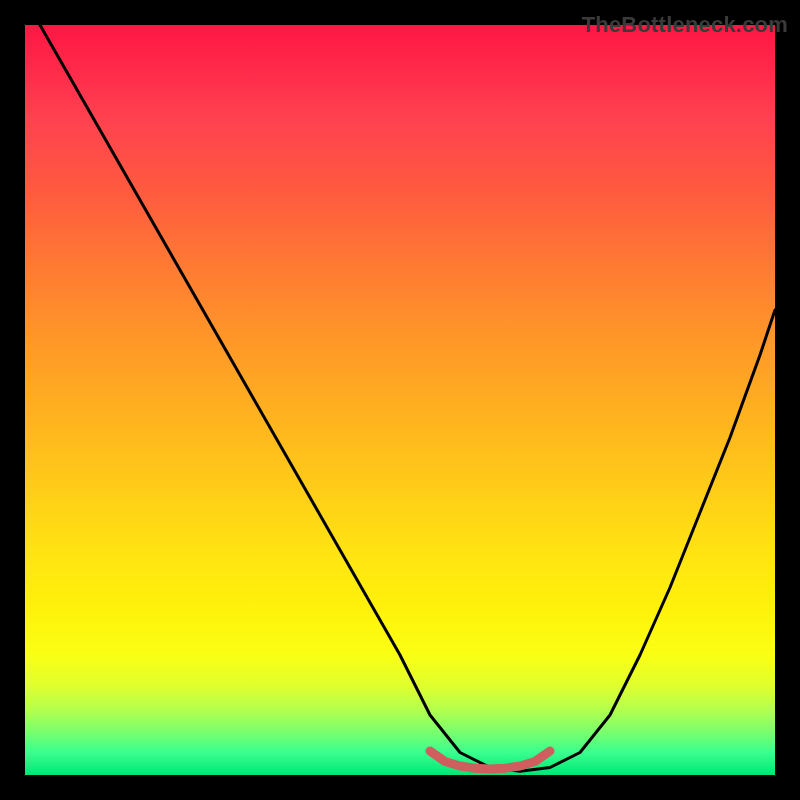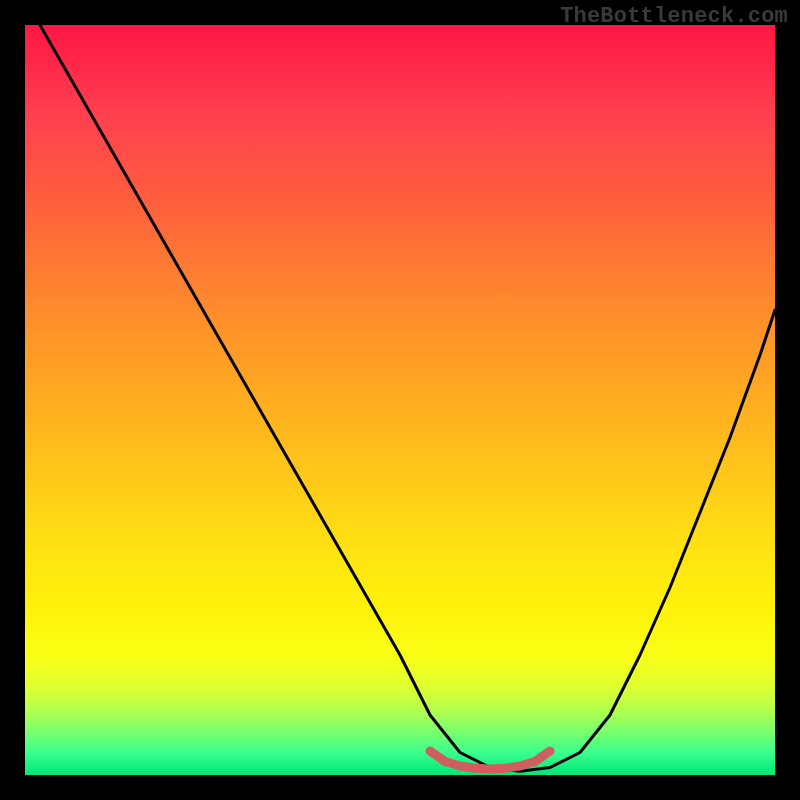--- a/index.html
+++ b/index.html
@@ -37,23 +37,23 @@
       #fff20a 78%,
       #faff14 84%,
       #e0ff2e 88%,
       #b8ff4a 91%,
       #80ff6a 94%,
       #3aff8e 97%,
       #00e676 100%);
   }
   .watermark {
     position: absolute;
-    top: 4px;
+    top: 12px;
     right: 12px;
-    font-family: Liberation Mono, monospace;
+    font-family: Liberation Sans, sans-serif;
     font-size: 22px;
     font-weight: 600;
     color: #3a3a3a;
     letter-spacing: 0.2px;
   }
   svg.curves {
     position: absolute;
     left: 25px;
     top: 25px;
     width: 750px;

